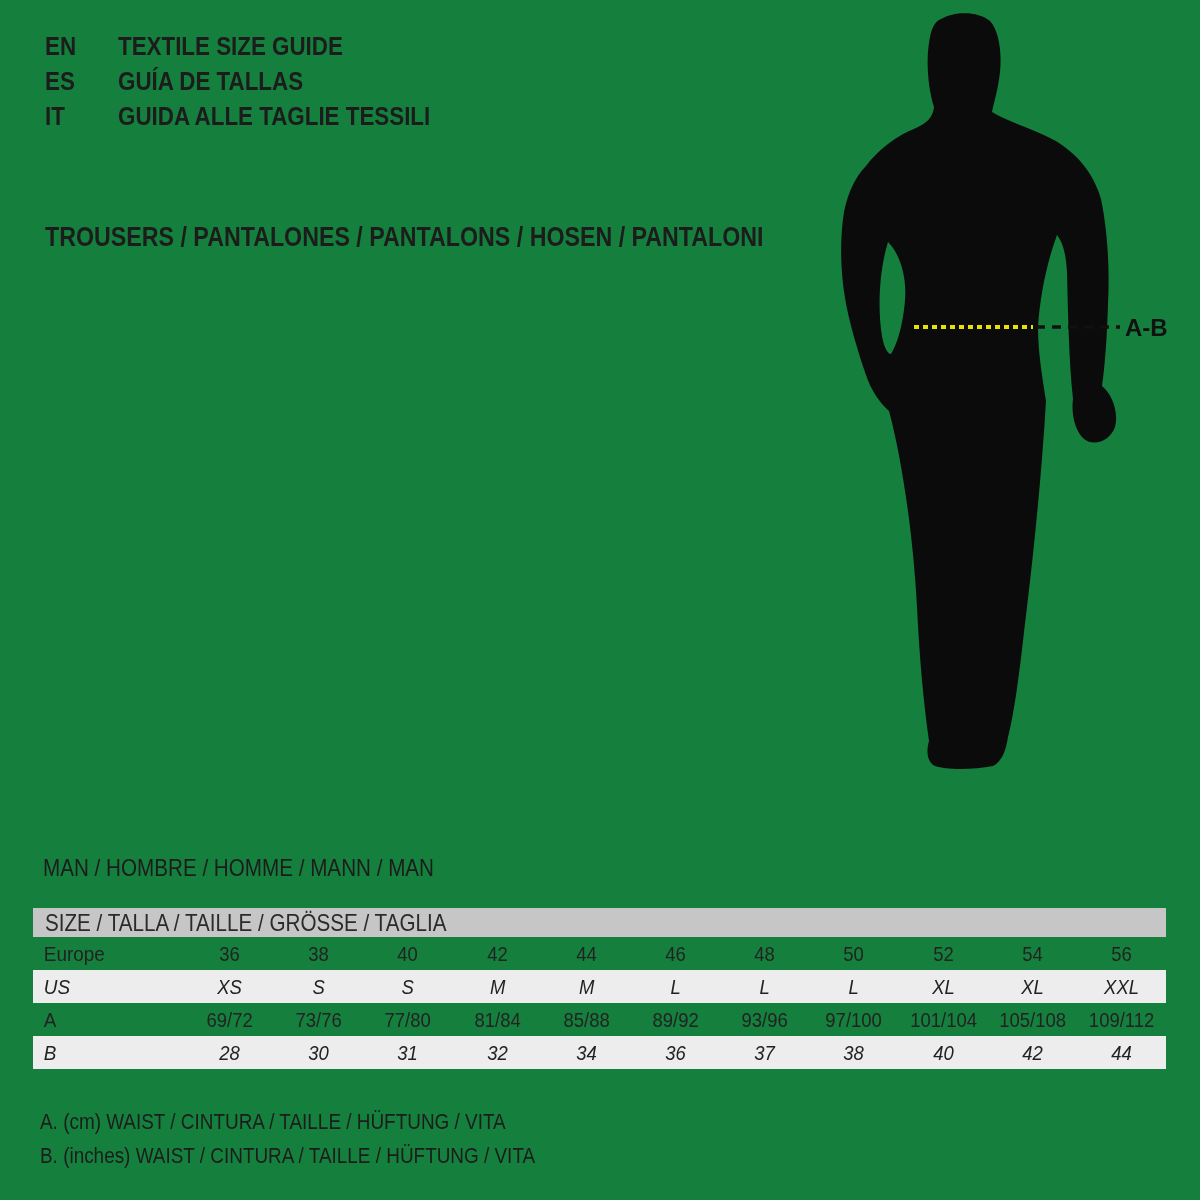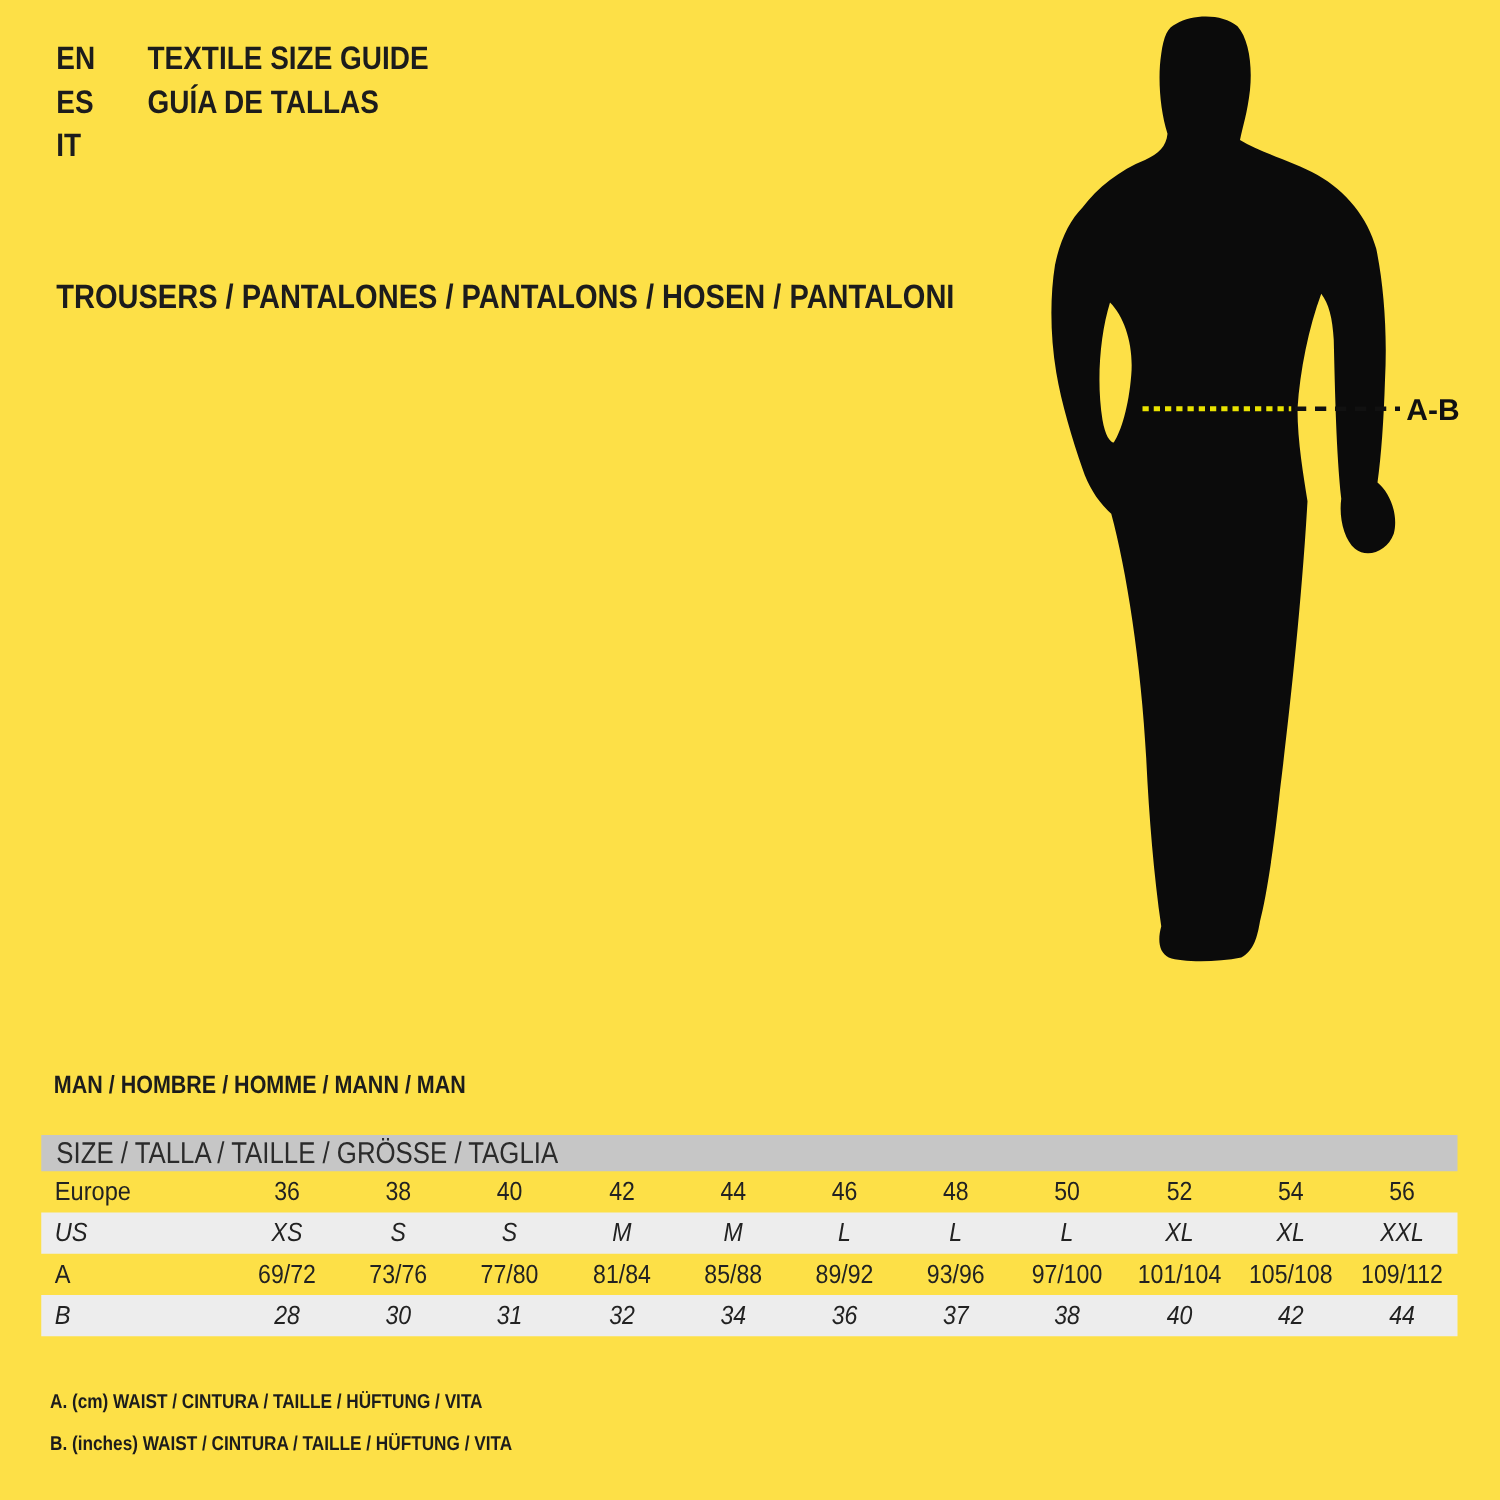--- a/index.html
+++ b/index.html
@@ -2,21 +2,21 @@
 <html><head>
 <meta charset="utf-8">
 <style>
   * { margin: 0; padding: 0; box-sizing: border-box; }
   html, body { background: #ffffff; }
   body { font-family: "Liberation Sans", "DejaVu Sans", sans-serif; color: #1c1c1c; }
   .page {
     position: relative;
     width: 1200px;
     height: 1200px;
-    background: #fde047;
+    background: #15803d;
     overflow: hidden;
   }
   
   .cond   { display: inline-block; transform: scaleX(0.86); transform-origin: 0 50%; white-space: nowrap; }
 
   
   .lang-block { position: absolute; left: 45px; top: 29px; }
   .lang-row { display: flex; height: 35px; line-height: 35px; font-weight: bold; font-size: 26px; letter-spacing: 0; }
   .lang-code { width: 73px; flex: 0 0 73px; }
   .lang-label { flex: 1; }
@@ -24,21 +24,21 @@
   .category-title {
     position: absolute; left: 45px; top: 221px;
     font-weight: bold; font-size: 27px; line-height: 33px; text-align: right;
   }
 
   
   .figure-svg { position: absolute; left: 820px; top: 0px; width: 360px; height: 800px; }
 
   .section-title {
     position: absolute; left: 43px; top: 853px;
-    font-weight: bold; font-size: 20px; line-height: 30px;
+    font-weight: normal; font-size: 24px; line-height: 30px;
   }
 
   
   .size-table { position: absolute; left: 33px; top: 908px; width: 1133px; }
   .thead {
     height: 29px; line-height: 29px;
     background: #c6c6c6; color: #2b2b2b;
     font-weight: normal; font-size: 24px;
     padding-left: 12px;
   }
@@ -49,38 +49,39 @@
     text-align: left; padding-left: 12px;
     transform: scaleX(0.9); transform-origin: 0 50%; white-space: nowrap;
   }
   .tc {
     flex: 1 1 0; text-align: center;
     transform: scaleX(0.88); transform-origin: 50% 50%; white-space: nowrap;
   }
 
   
   .footnotes { position: absolute; left: 40px; top: 1105px; }
-  .footnote { height: 34px; line-height: 34px; font-weight: bold; font-size: 16px; }
+  .footnote { height: 34px; line-height: 34px; font-weight: normal; font-size: 22px; }
 </style>
 </head>
 <body>
 
 <div class="page">
 
   <div class="lang-block">
     <div class="lang-row">
       <span class="lang-code"><span class="cond">EN</span></span>
       <span class="lang-label"><span class="cond">TEXTILE SIZE GUIDE</span></span>
     </div>
     <div class="lang-row">
       <span class="lang-code"><span class="cond">ES</span></span>
       <span class="lang-label"><span class="cond">GUÍA DE TALLAS</span></span>
     </div>
     <div class="lang-row">
       <span class="lang-code"><span class="cond">IT</span></span>
+      <span class="lang-label"><span class="cond">GUIDA ALLE TAGLIE TESSILI</span></span>
     </div>
   </div>
 
   <div class="category-title">
     <span class="cond">TROUSERS / PANTALONES / PANTALONS / HOSEN / PANTALONI</span>
   </div>
 
   <svg class="figure-svg" viewBox="820 0 360 800" xmlns="http://www.w3.org/2000/svg">
     <path fill="#0b0b0b" fill-rule="evenodd" d="
       M941,19

